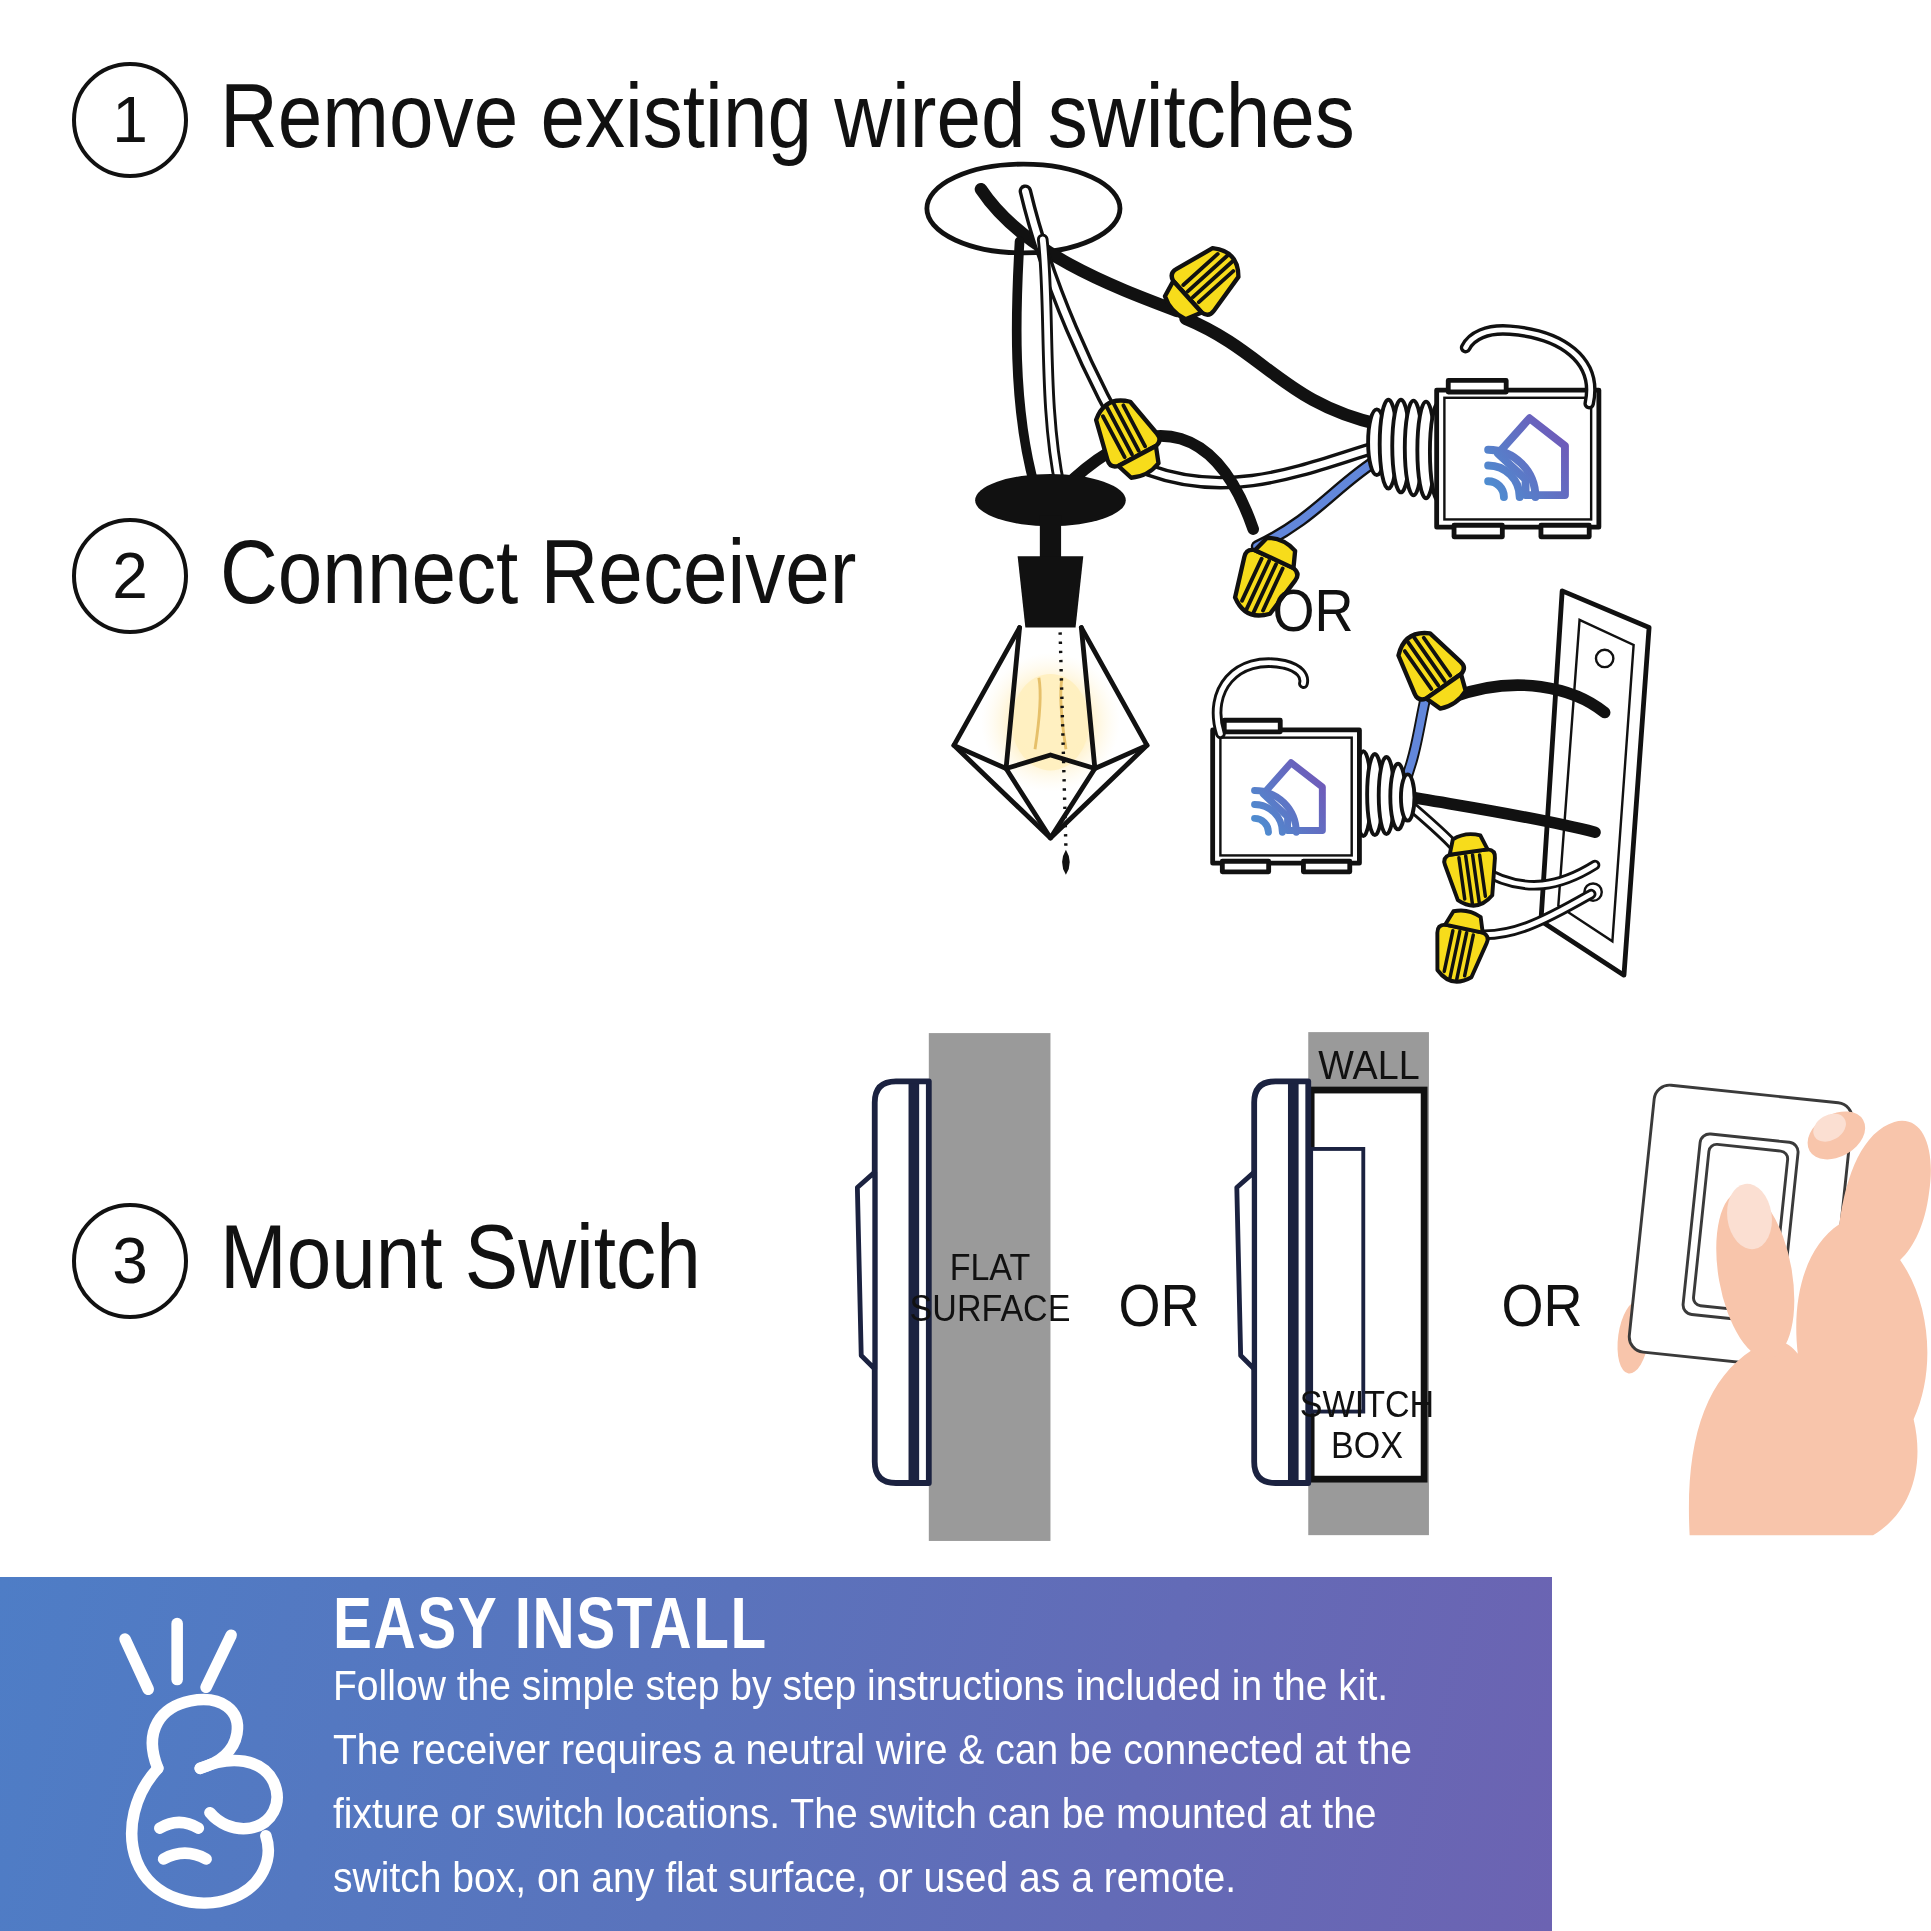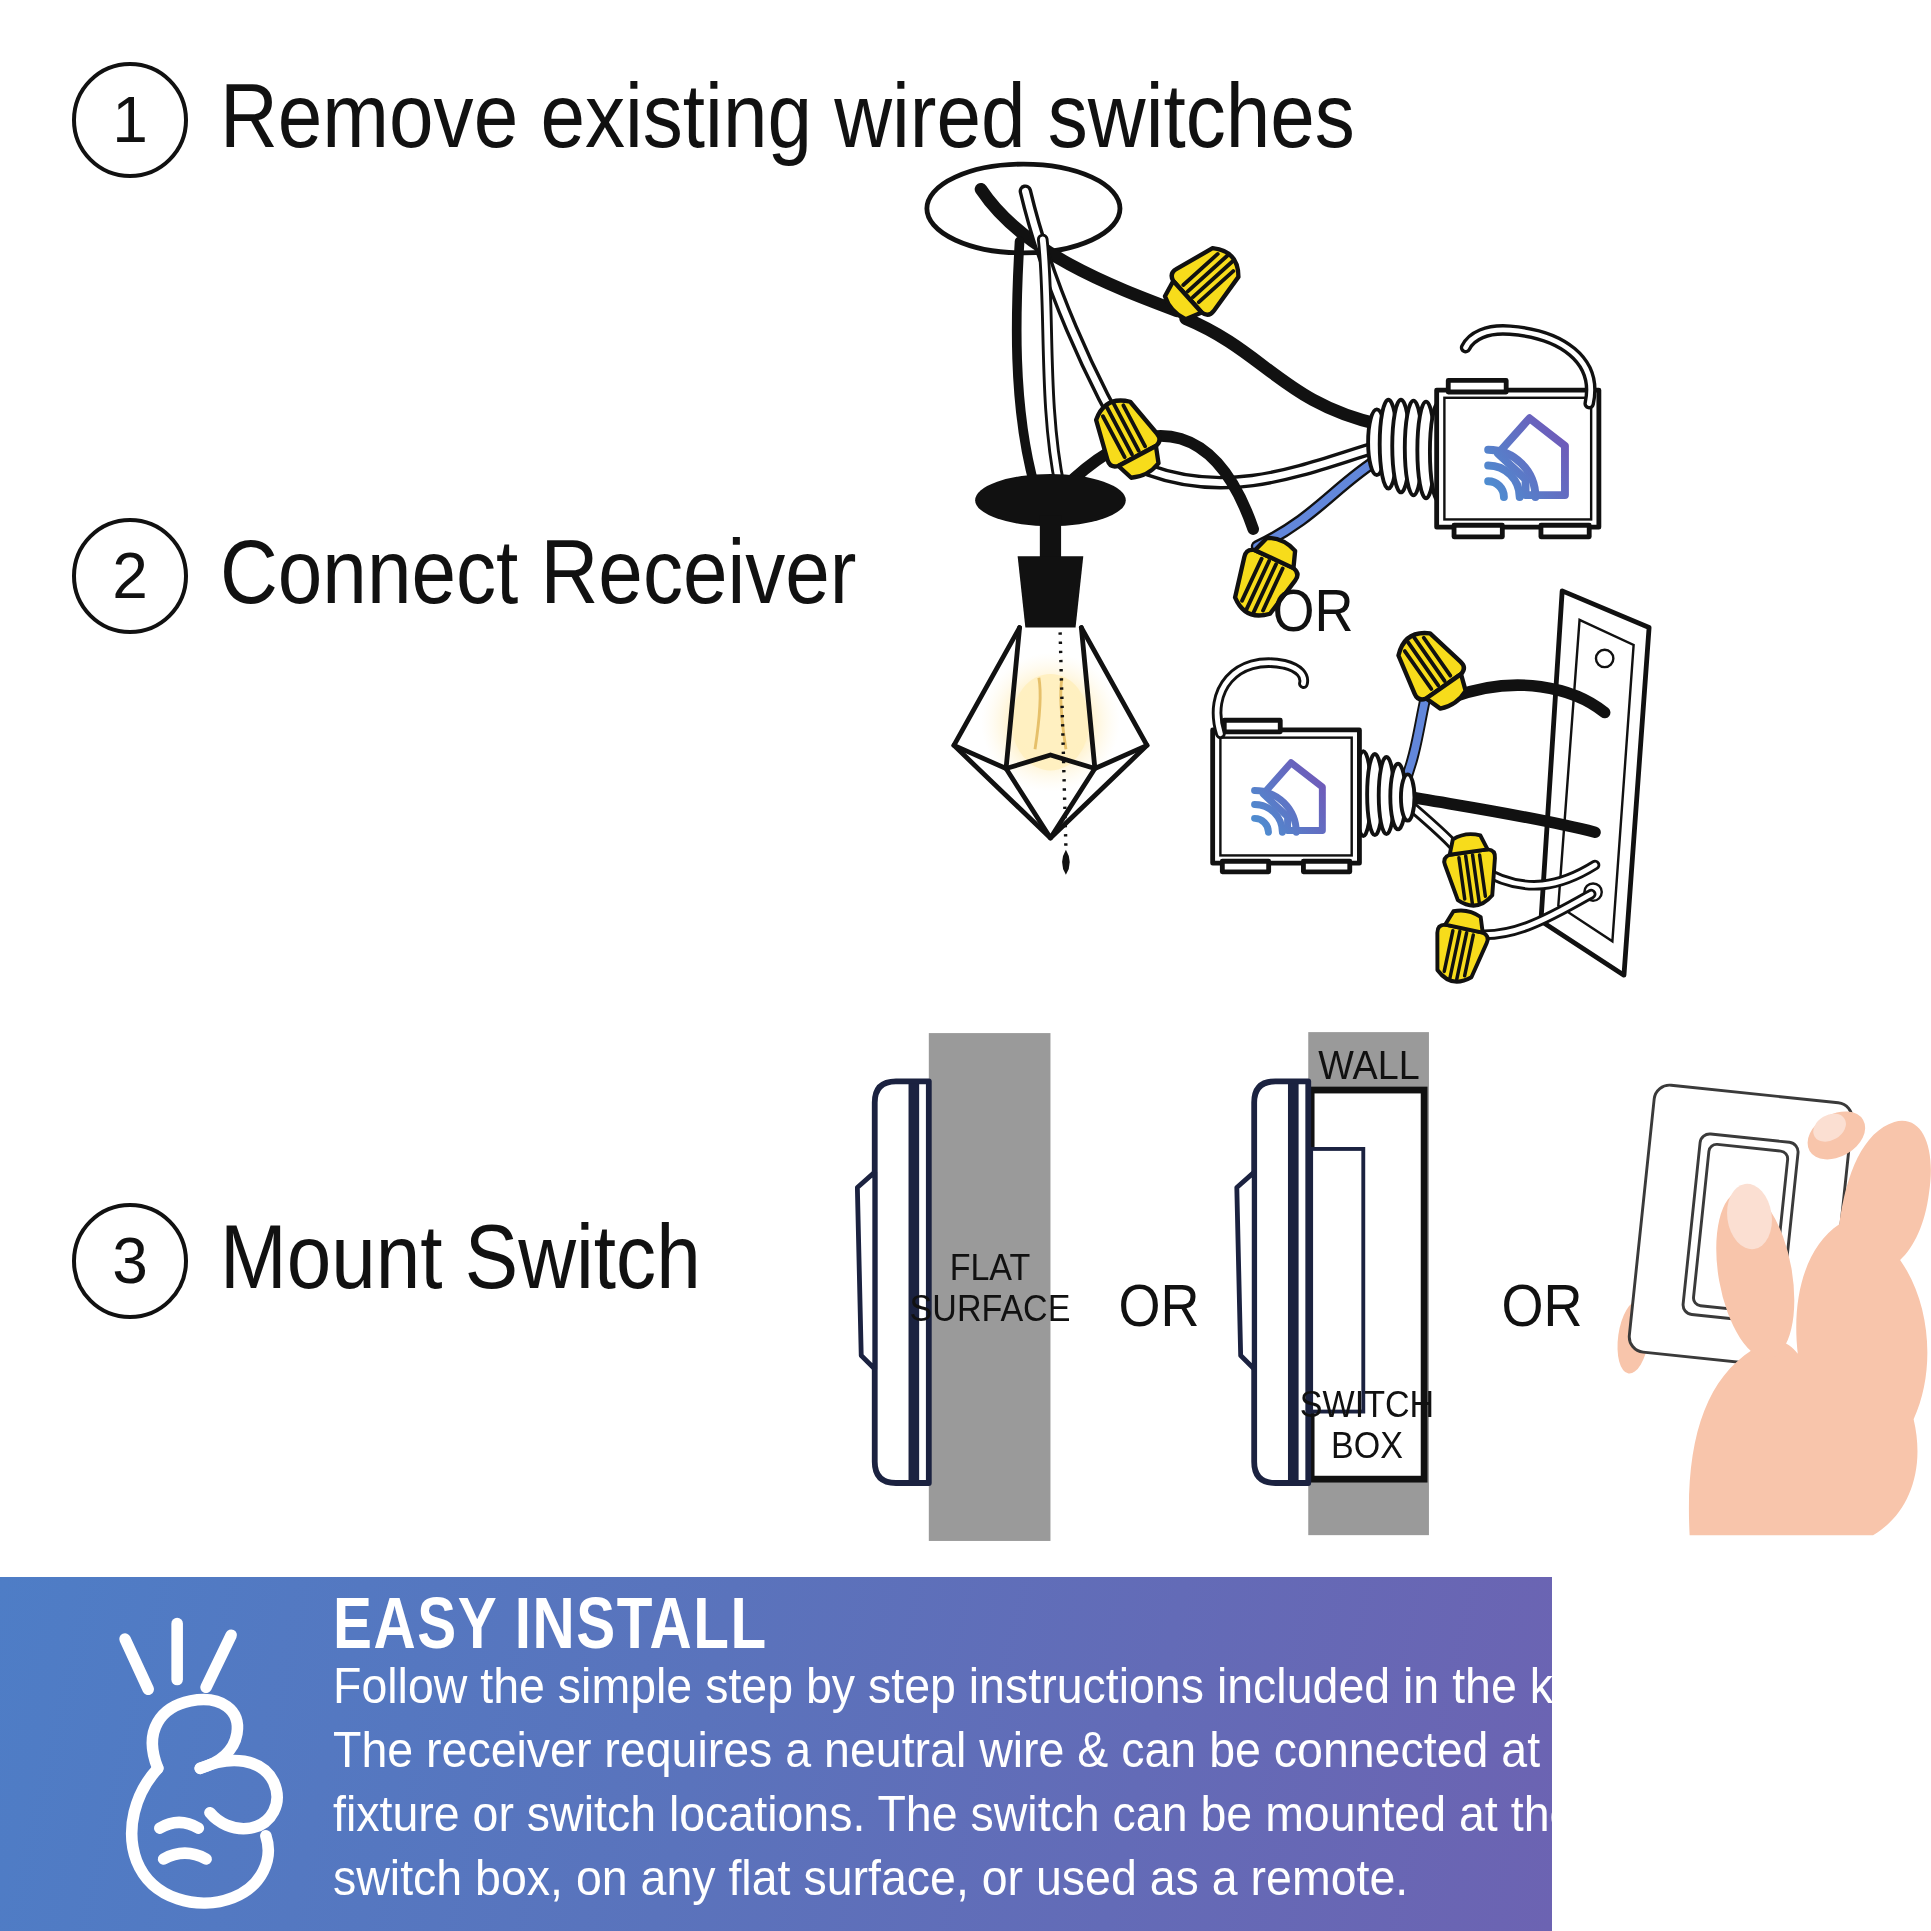--- a/index.html
+++ b/index.html
@@ -34,21 +34,21 @@
   .skin{fill:var(--skin,#F8C5AB);stroke:none;}
   .nail{fill:var(--nail,#FBDFD2);stroke:none;}
   .plate-line{fill:#fff;stroke:#3a3a3a;stroke-width:3;}
   .logo{fill:none;stroke:url(#lg);stroke-width:8;stroke-linecap:round;stroke-linejoin:round;}
 
   
   .banner{position:absolute;left:0;top:1577px;width:1552px;height:358px;
       background:linear-gradient(103deg,var(--banner-blue,#4E7DC6) 0%,#5A73BC 45%,var(--banner-purple,#6C63B2) 100%);}
   .banner-heading{position:absolute;left:333px;top:3.9px;font-size:73px;font-weight:700;color:#fff;
       letter-spacing:1.9px;white-space:nowrap;transform:scaleX(.8);transform-origin:0 0;}
-  .banner-body{position:absolute;left:333px;top:77px;font-size:50px;line-height:64px;color:#fff;}
+  .banner-body{position:absolute;left:333px;top:77px;font-size:42px;line-height:64px;color:#fff;}
   .banner-line{white-space:nowrap;transform:scaleX(.93);transform-origin:0 0;}
   .snap-svg{position:absolute;left:42px;top:37px;}
 </style>
 </head>
 <body>
 
 <div class="canvas">
 
   <svg class="art" viewBox="0 0 2000 2000">
     <defs>

